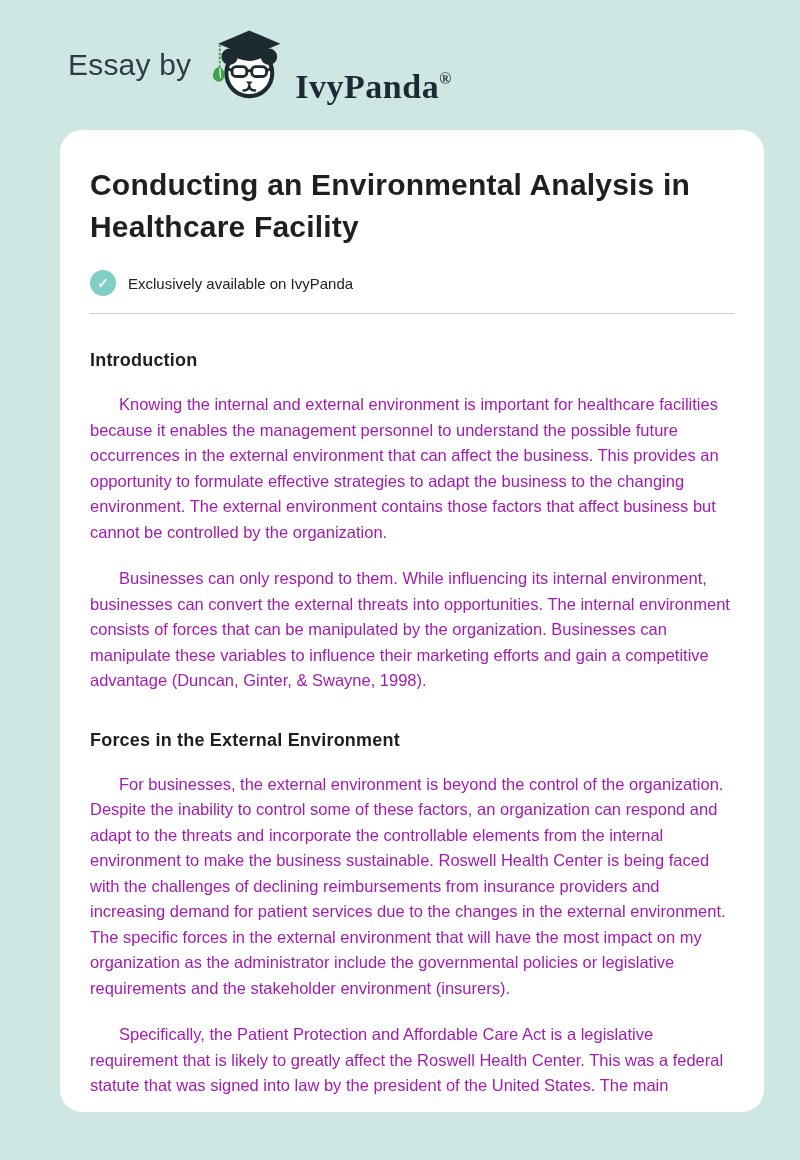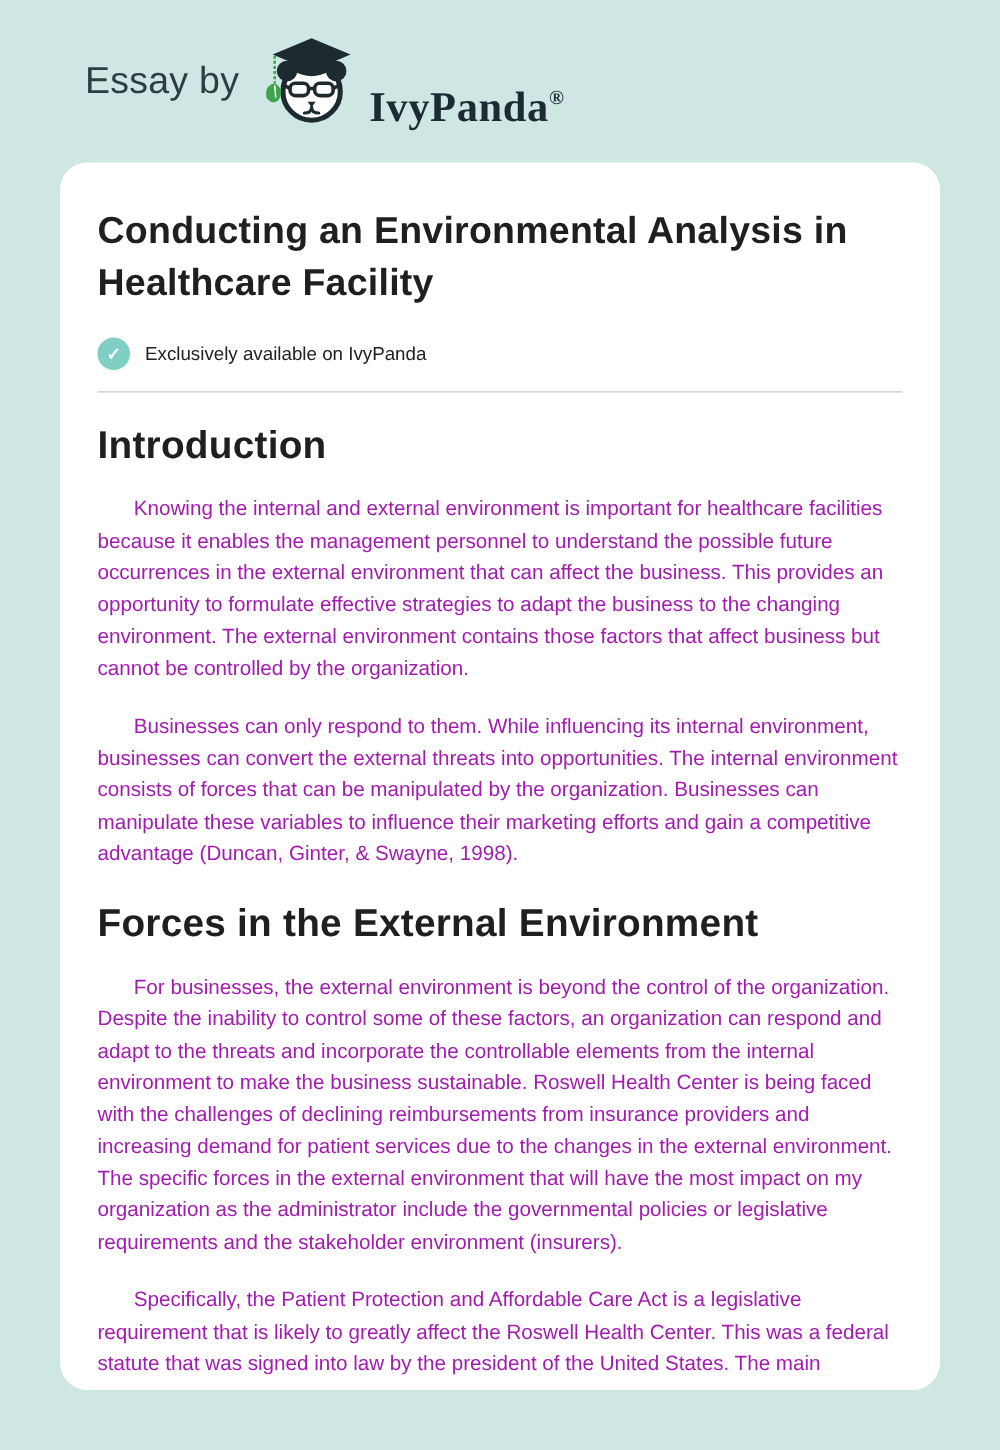--- a/index.html
+++ b/index.html
@@ -46,21 +46,21 @@
   .brand-reg {
     font-family: "Liberation Serif", serif;
     font-weight: 700;
     font-size: 16px;
     color: #1c2b33;
     vertical-align: 14px;
   }
   
   .card {
     position: absolute;
-    left: 48px;
+    left: 60px;
     top: 130px;
     width: 704px;
     height: 982px;
     background: #ffffff;
     border-radius: 22px;
     padding: 34px 30px 0 30px;
     overflow: hidden;
   }
   .doc-title {
     font-size: 30px;
@@ -92,24 +92,24 @@
     font-size: 15px;
     font-weight: 400;
     color: #212121;
   }
   .divider {
     border: none;
     border-top: 1px solid #cccccc;
     margin-top: 17px;
   }
   .section-heading {
-    font-size: 31px;
+    font-size: 18px;
     font-weight: 700;
     color: #1f1f1f;
-    margin-top: 24px;
+    margin-top: 36px;
     letter-spacing: 0.2px;
   }
   .body-paragraph {
     font-size: 16.5px;
     line-height: 25.5px;
     color: #a21caf;
     text-indent: 29px;
     margin-top: 21px;
   }
 </style>

